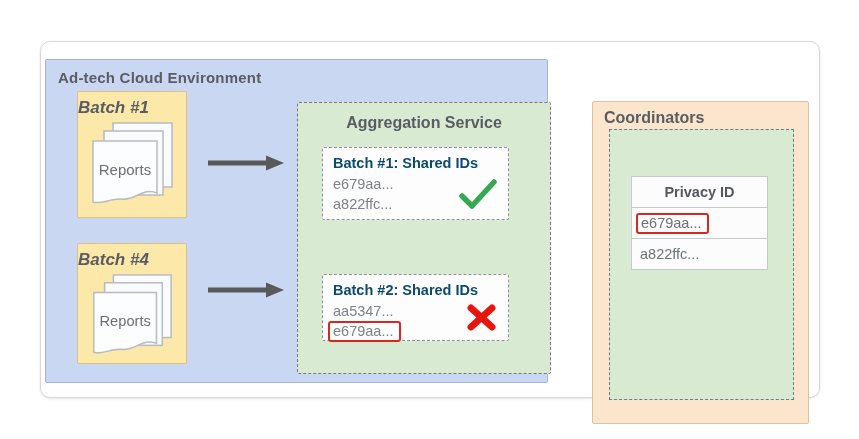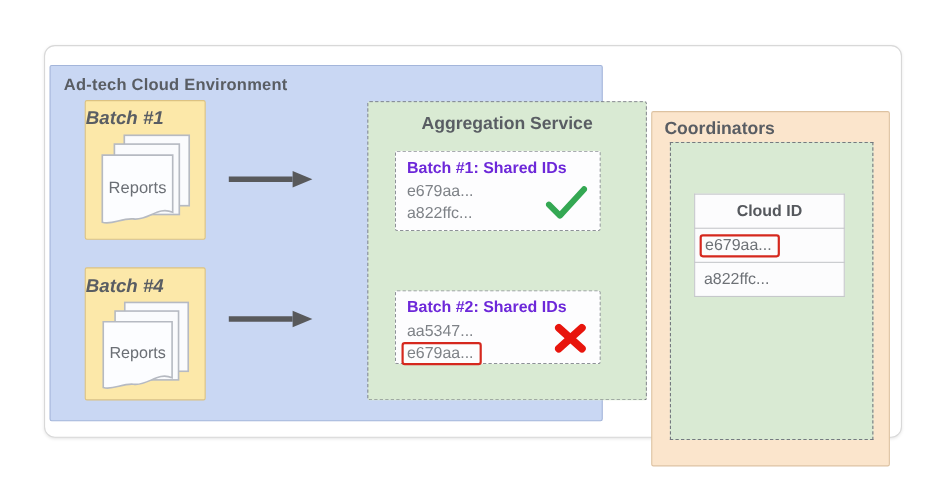--- a/index.html
+++ b/index.html
@@ -32,32 +32,32 @@
   .batch-title { text-align:left; font-weight:bold; font-size:17px; color:#595d63; margin-top:6px;font-style:italic; }
   .doc-stack { display:block; margin:3px auto 0 auto; }
 
   
   .arrow { position:absolute; left:161px; }
   .arrow-1 { top:94px; }
   .arrow-2 { top:221px; }
 
   
   .agg-box {
-    position:absolute; left:251px; top:32px; width:254px; height:272px;
-    background:#d9ead3; border:1.5px dashed #75797f; border-radius:2px;margin-left:37px;
+    position:absolute; left:251px; top:42px; width:254px; height:272px;
+    background:#d9ead3; border:1.5px dashed #75797f; border-radius:2px;
   }
   .agg-title { text-align:center; font-weight:bold; font-size:16px; color:#595d63; margin-top:11px; }
   .result-box {
     position:absolute; left:24px; width:187px;
     background:#fdfdfe; border:1.5px dashed #8d9197; border-radius:2px;
     padding:7px 10px;
   }
   .result-1 { top:44px; height:73px; }
   .result-2 { top:171px; height:67px; }
-  .result-title { font-weight:bold; font-size:14.5px; color:#6d28d9; margin-bottom:3px; white-space:nowrap; }
+  .result-title { font-weight:bold; font-size:14.5px; color:#0c4a6e; margin-bottom:3px; white-space:nowrap; }
   .result-id { font-size:14.5px; color:#7e8287; line-height:20px; }
   .flag-outline {
     display:inline-block; border:2.5px solid #d5281e; border-radius:3px;
     padding:0 6px 0 3px; margin-left:-5px; line-height:17px;
   }
   .status-icon { position:absolute; }
   .check-icon { right:11px; bottom:9px; }
   .cross-icon { right:12px; bottom:9px; }
   .err-label {
     position:absolute; left:0; right:0; bottom:10px; text-align:center;
@@ -157,21 +157,21 @@
     </div>
 
     <div class="panel-coord">
       <div class="panel-coord-title">Coordinators</div>
 
       <div class="privacy-box">
 
         <table class="sid-table">
           <tbody>
             <tr>
-              <td class="th">Cloud ID</td>
+              <td class="th">Privacy ID</td>
             </tr>
             <tr>
               <td>
                 <span class="sid-flag">e679aa...</span>
               </td>
             </tr>
             <tr>
               <td>a822ffc...</td>
             </tr>
           </tbody>

